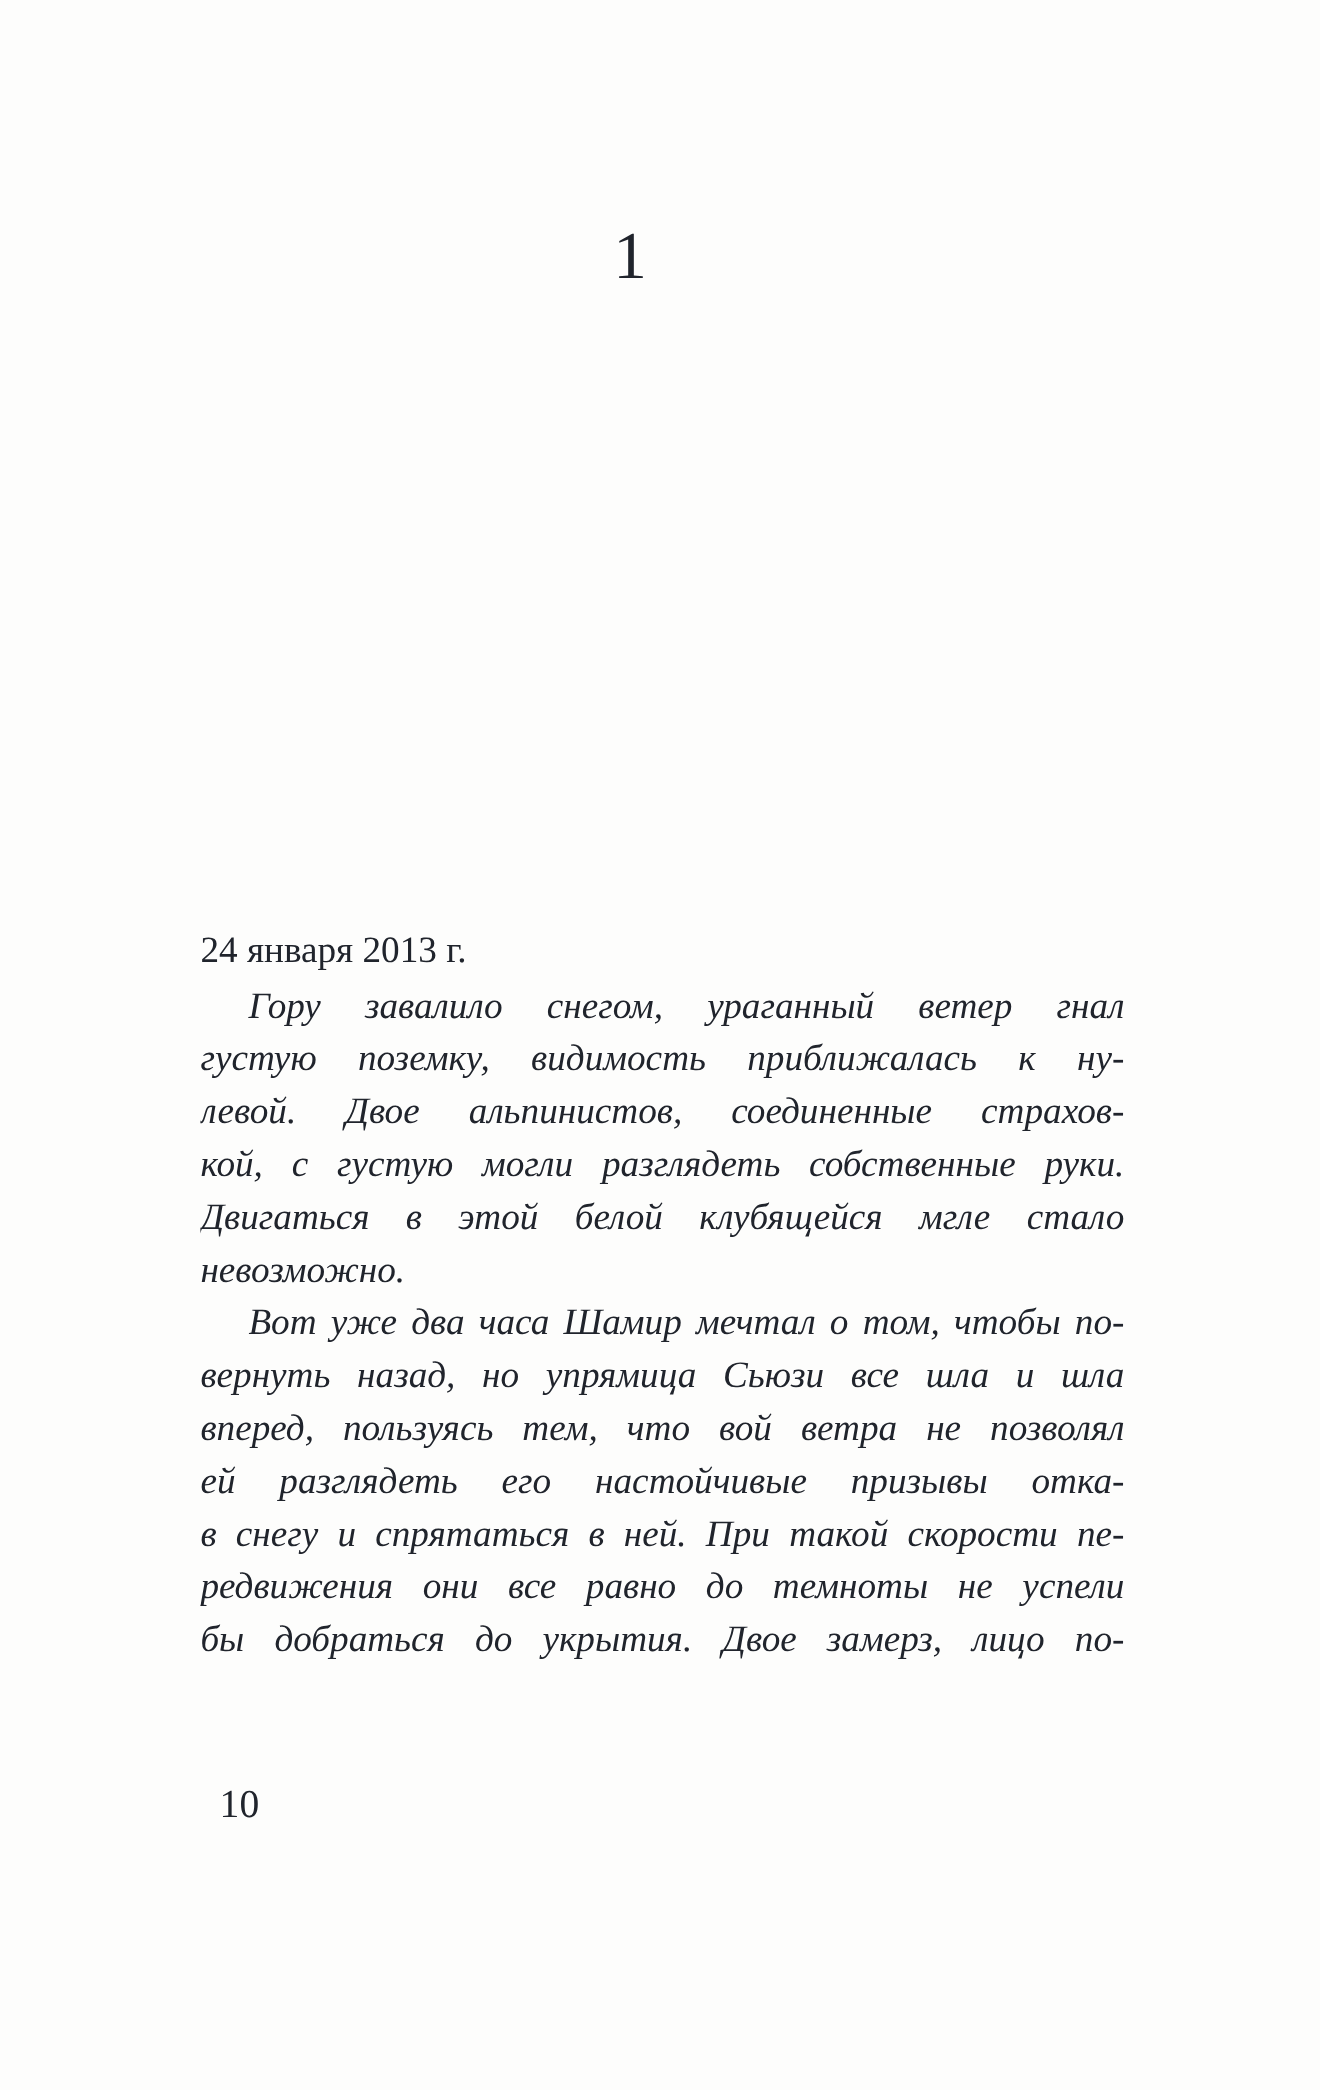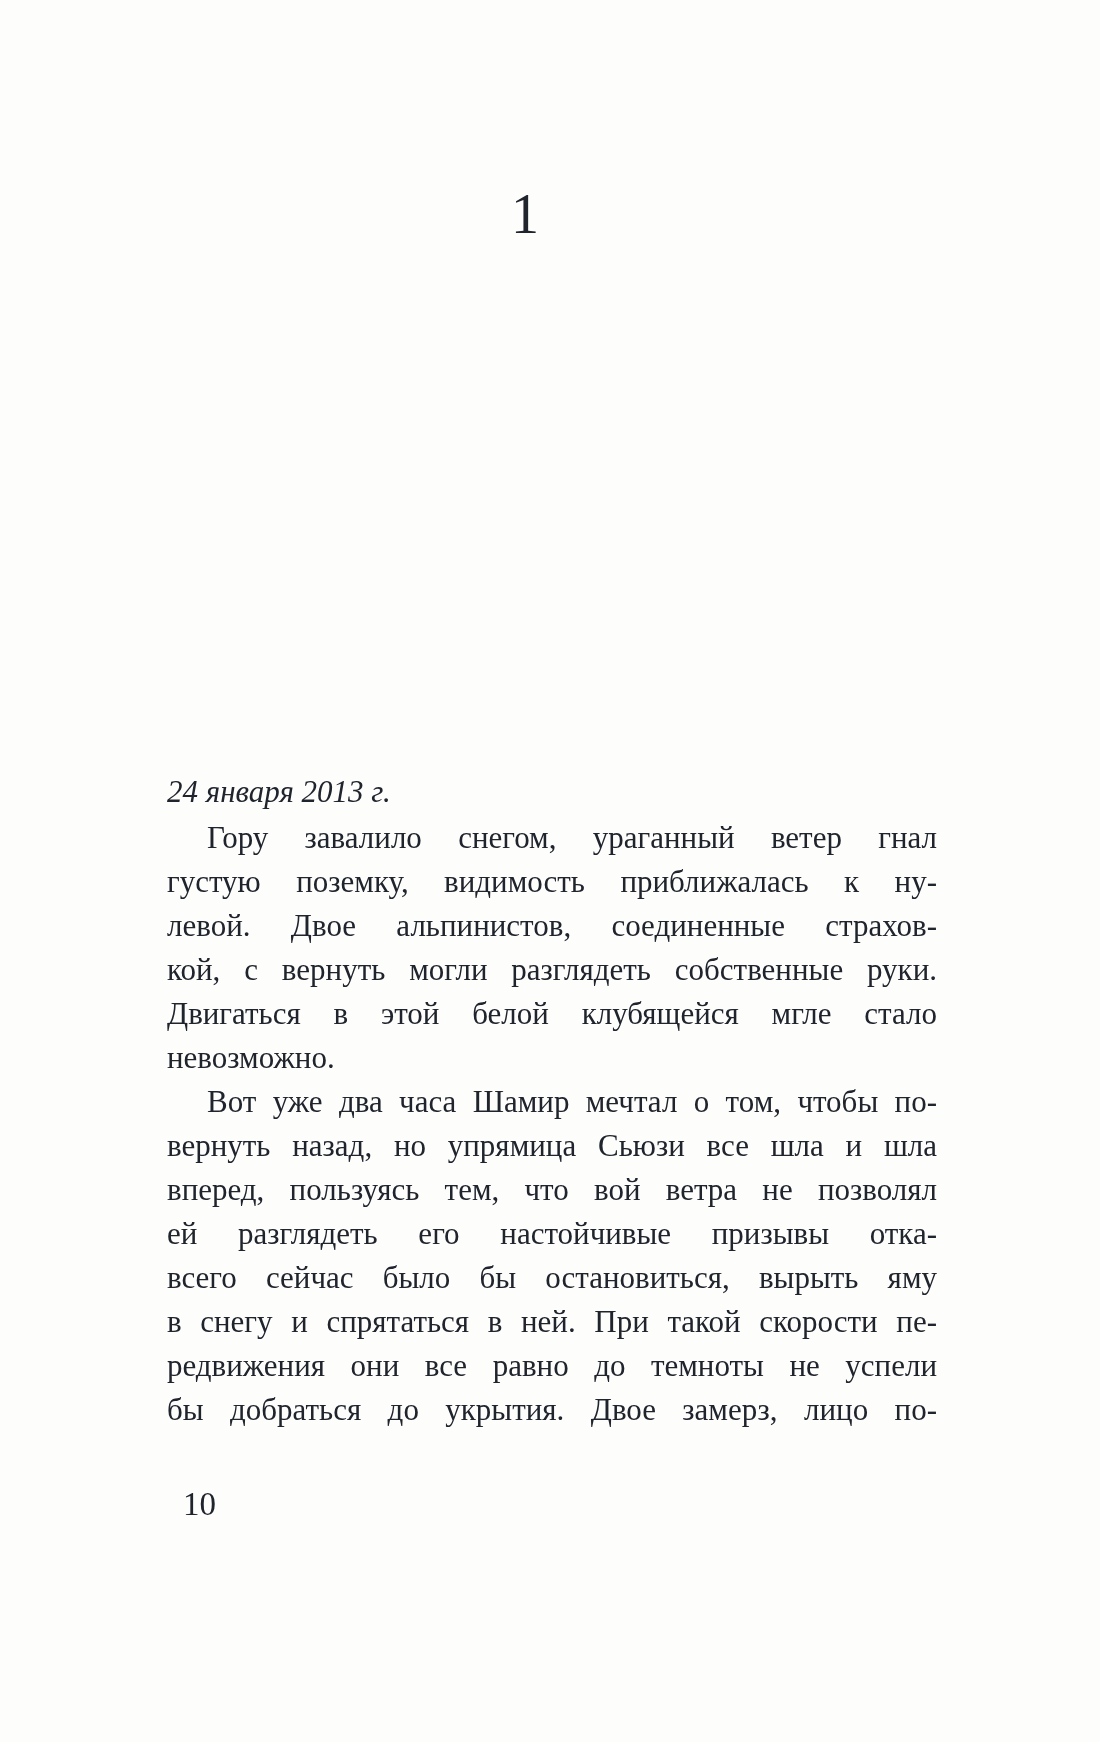--- a/index.html
+++ b/index.html
@@ -28,34 +28,34 @@
   }
   .text-block {
     position: absolute;
     left: 167px;
     top: 770px;
     width: 770px;
     font-size: 31px;
     line-height: 44px;
   }
   .date-line {
-    font-style: italic;
     text-align: left;
     margin-bottom: 2px;
   }
   .para {
     margin: 0;
     padding: 0;
   }
   .line {
     text-align: justify;
     text-align-last: justify;
     height: 44px;
     overflow: hidden;
     white-space: normal;
+    font-style: italic;
   }
   .line.indent {
     text-indent: 40px;
   }
   .line.para-end {
     text-align: left;
     text-align-last: left;
   }
   .page-number {
     position: absolute;
@@ -73,31 +73,30 @@
   <div class="chapter-number">1</div>
 
   <div class="text-block">
 
     <div class="date-line">24 января 2013 г.</div>
 
     <div class="para">
       <div class="line indent">Гору завалило снегом, ураганный ветер гнал</div>
       <div class="line">густую поземку, видимость приближалась к ну-</div>
       <div class="line">левой. Двое альпинистов, соединенные страхов-</div>
-      <div class="line">кой, с вернуть могли разглядеть собственные руки.</div>
+      <div class="line">кой, с густую могли разглядеть собственные руки.</div>
       <div class="line">Двигаться в этой белой клубящейся мгле стало</div>
       <div class="line para-end">невозможно.</div>
     </div>
 
     <div class="para">
       <div class="line indent">Вот уже два часа Шамир мечтал о том, чтобы по-</div>
       <div class="line">вернуть назад, но упрямица Сьюзи все шла и шла</div>
       <div class="line">вперед, пользуясь тем, что вой ветра не позволял</div>
       <div class="line">ей разглядеть его настойчивые призывы отка-</div>
-      <div class="line">всего сейчас было бы остановиться, вырыть яму</div>
       <div class="line">в снегу и спрятаться в ней. При такой скорости пе-</div>
       <div class="line">редвижения они все равно до темноты не успели</div>
       <div class="line">бы добраться до укрытия. Двое замерз, лицо по-</div>
     </div>
 
   </div>
 
   <div class="page-number">10</div>
 
 </div>

